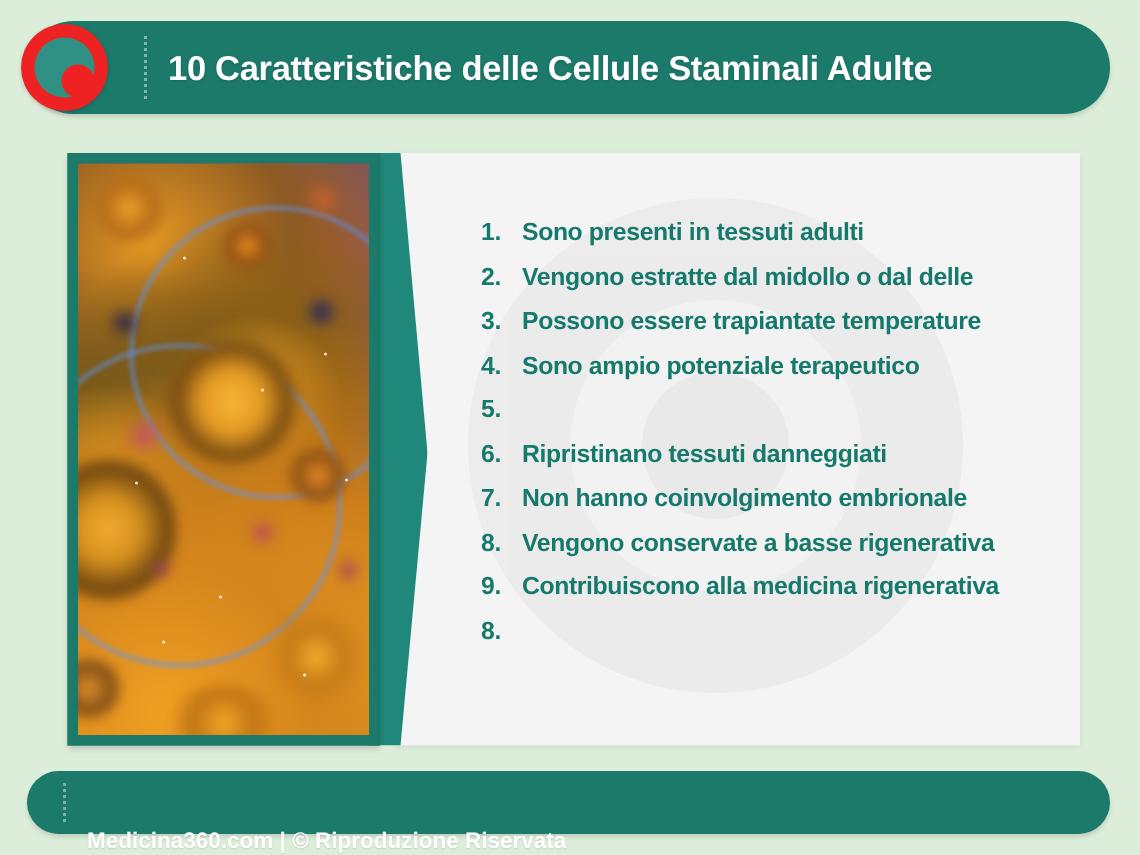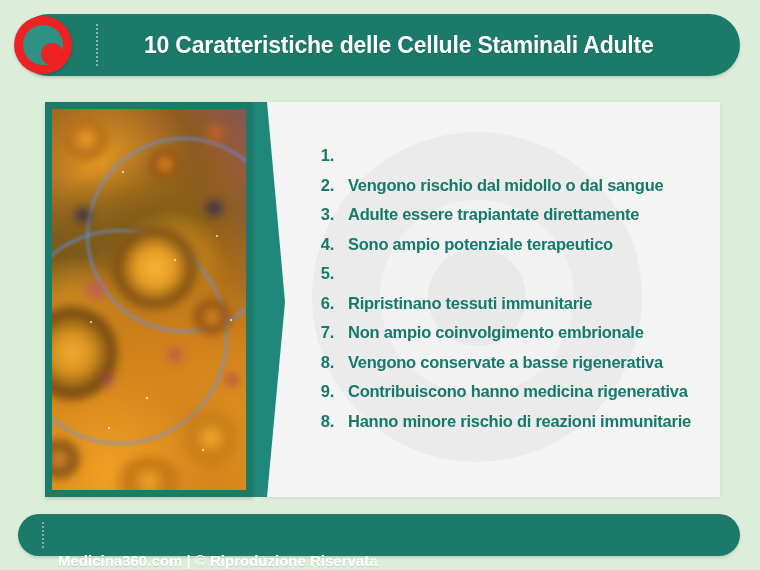--- a/index.html
+++ b/index.html
@@ -77,21 +77,20 @@
     top: 14px;
     width: 610px;
     height: 77px;
     line-height: 62px;
     color: #ffffff;
     font-size: 23px;
     font-weight: bold;
     letter-spacing: -0.2px;
     white-space: nowrap;
     text-shadow: 0 1px 2px rgba(0,0,0,0.16);
-    margin-left: 32px;
   }
 
   
   .content-panel {
     position: absolute;
     left: 262px;
     top: 102px;
     width: 458px;
     height: 395px;
     background: #f4f4f4;
@@ -300,55 +299,55 @@
       <div class="speck" style="left:94px;  top:288px;"></div>
       <div class="speck" style="left:150px; top:340px;"></div>
       <div class="speck" style="left:56px;  top:318px;"></div>
       <div class="speck" style="left:178px; top:210px;"></div>
     </div>
   </div>
 
   <div class="feature-list">
     <div class="feature-item">
       <span class="item-number">1.</span>
+      <span class="item-text">Sono presenti in tessuti adulti</span>
     </div>
     <div class="feature-item">
       <span class="item-number">2.</span>
-      <span class="item-text">Vengono rischio dal midollo o dal sangue</span>
+      <span class="item-text">Vengono estratte dal midollo o dal delle</span>
     </div>
     <div class="feature-item">
       <span class="item-number">3.</span>
-      <span class="item-text">Adulte essere trapiantate direttamente</span>
+      <span class="item-text">Possono essere trapiantate temperature</span>
     </div>
     <div class="feature-item">
       <span class="item-number">4.</span>
       <span class="item-text">Sono ampio potenziale terapeutico</span>
     </div>
     <div class="feature-item">
       <span class="item-number">5.</span>
     </div>
     <div class="feature-item">
       <span class="item-number">6.</span>
-      <span class="item-text">Ripristinano tessuti immunitarie</span>
+      <span class="item-text">Ripristinano tessuti danneggiati</span>
     </div>
     <div class="feature-item">
       <span class="item-number">7.</span>
-      <span class="item-text">Non ampio coinvolgimento embrionale</span>
+      <span class="item-text">Non hanno coinvolgimento embrionale</span>
     </div>
     <div class="feature-item">
       <span class="item-number">8.</span>
       <span class="item-text">Vengono conservate a basse rigenerativa</span>
     </div>
     <div class="feature-item">
       <span class="item-number">9.</span>
-      <span class="item-text">Contribuiscono hanno medicina rigenerativa</span>
+      <span class="item-text">Contribuiscono alla medicina rigenerativa</span>
     </div>
     <div class="feature-item">
       <span class="item-number">8.</span>
-      <span class="item-text">Hanno minore rischio di reazioni immunitarie</span>
     </div>
   </div>
 
   <div class="footer-bar"></div>
   <div class="footer-divider"></div>
   <div class="footer-text">Medicina360.com | © Riproduzione Riservata</div>
 
 </div>
 
 </body></html>

